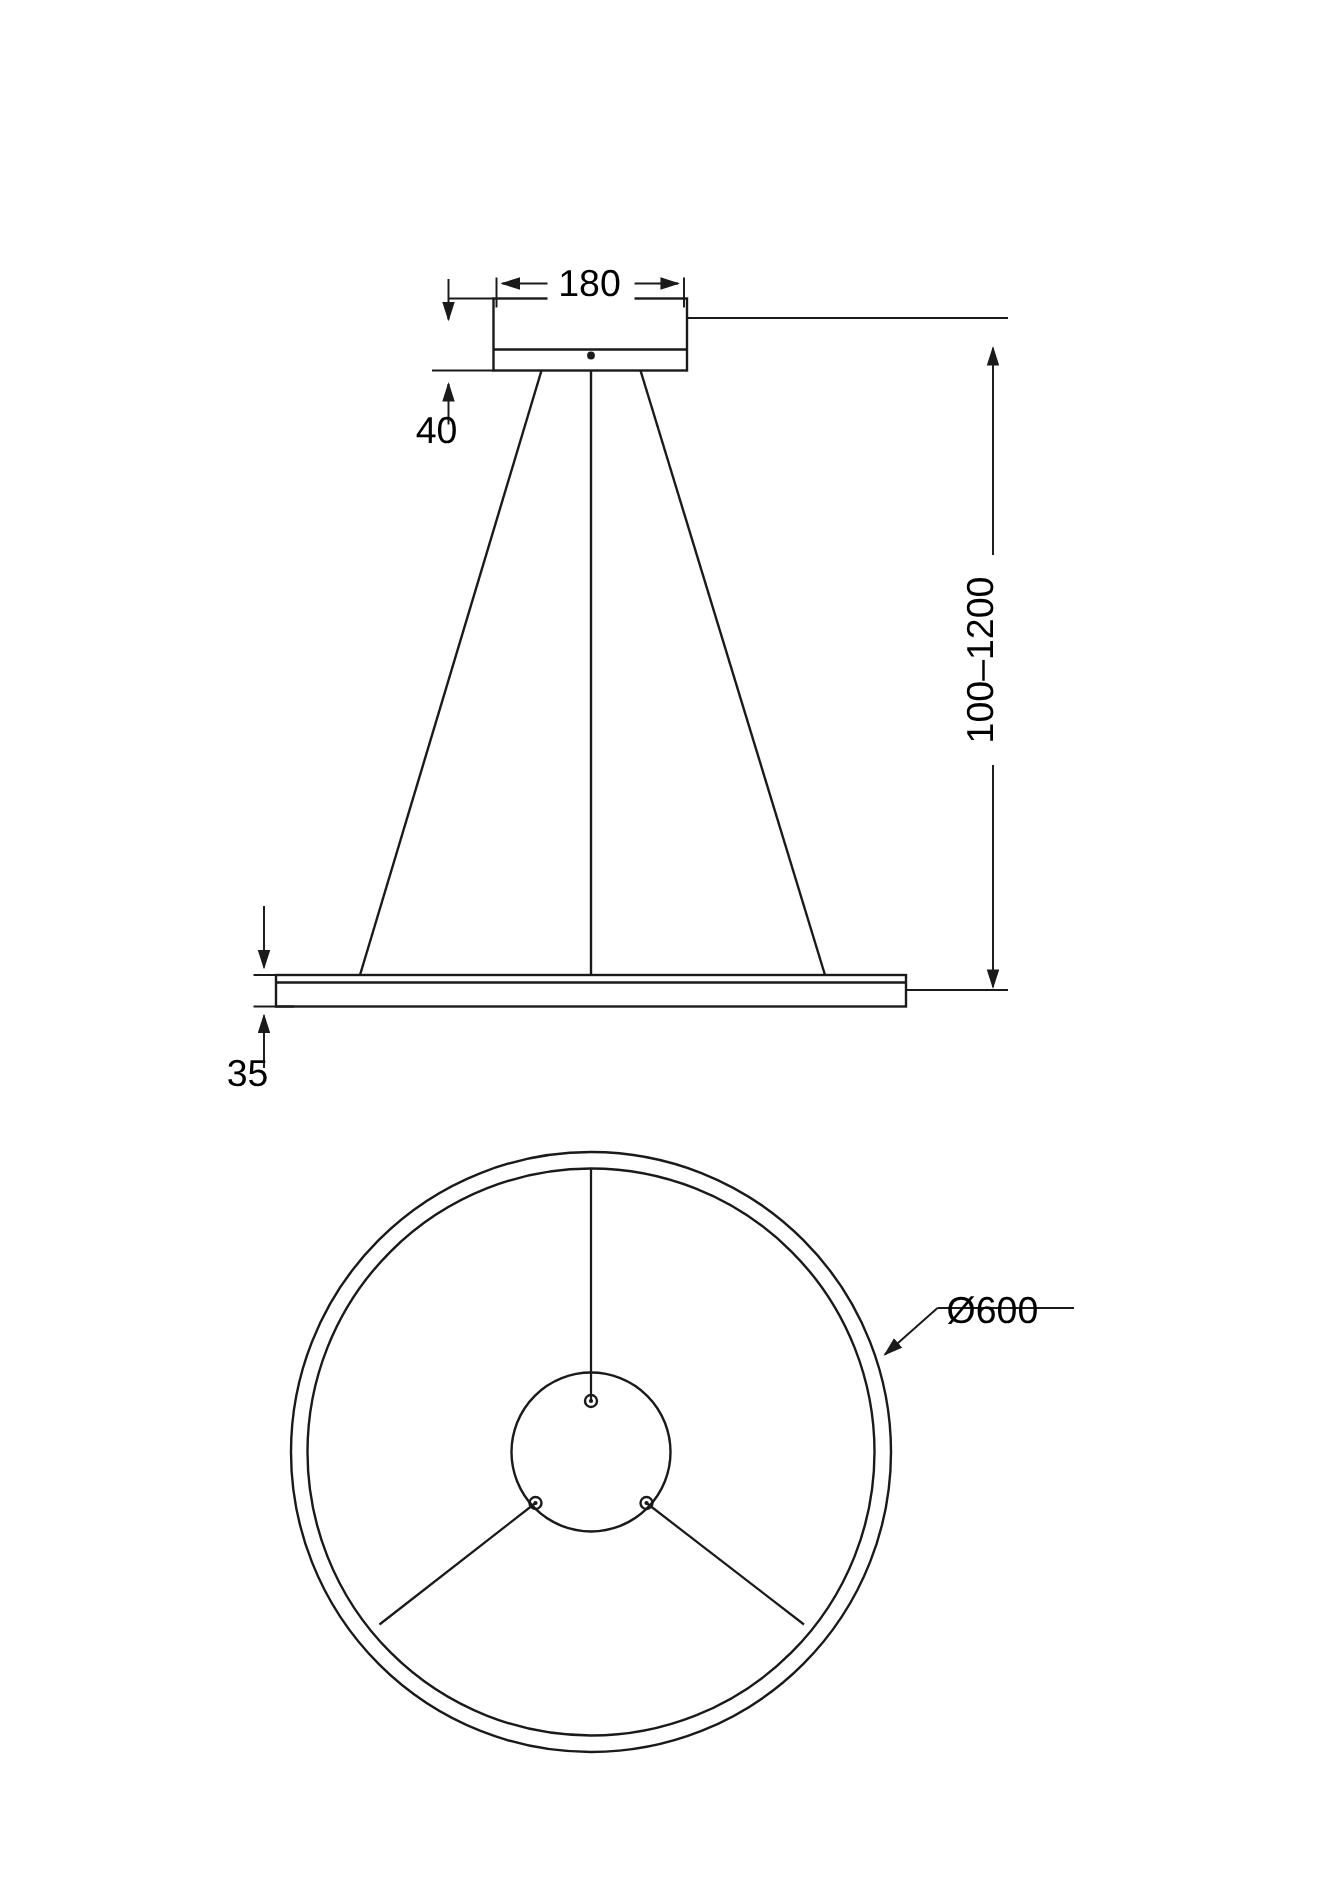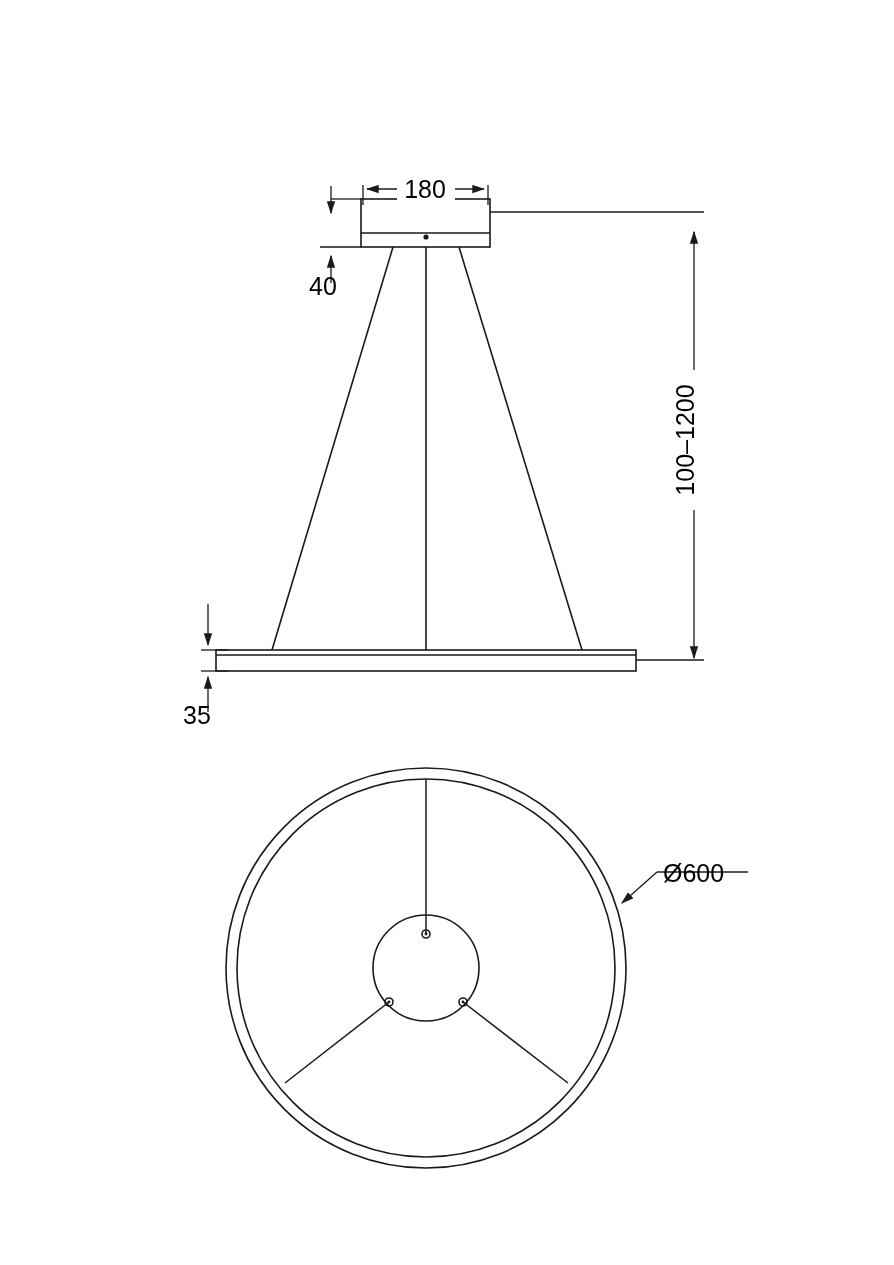--- a/index.html
+++ b/index.html
@@ -11,21 +11,20 @@
     width: 894px;
     height: 1265px;
     font-family: "Liberation Sans", sans-serif;
     color: #000000;
     overflow: hidden;
   }
   #drawing-root {
     position: relative;
     width: 708px;
     height: 1265px;
-    margin-left: 32px;
   }
   svg.tech-drawing {
     display: block;
     width: 894px;
     height: 1265px;
   }
   .dim-text {
     font-family: "Liberation Sans", sans-serif;
     font-size: 25px;
     fill: #000000;

